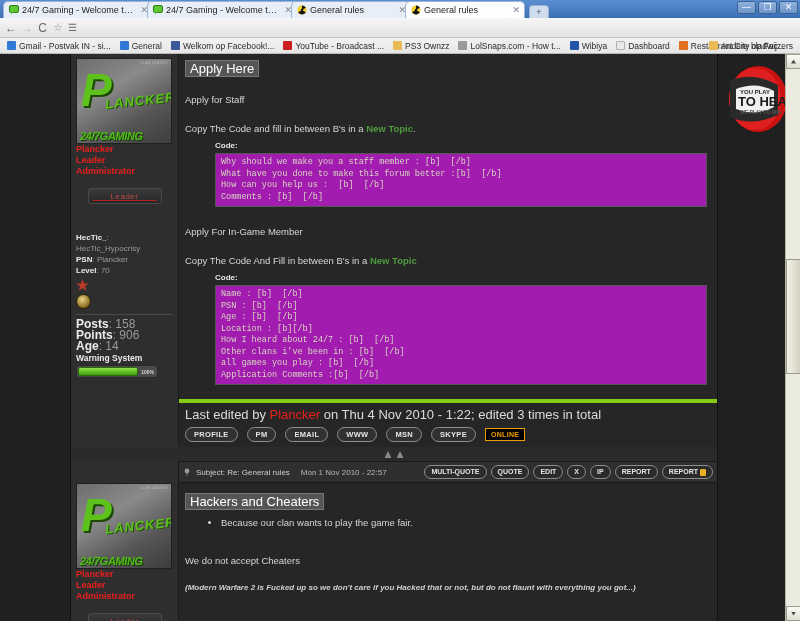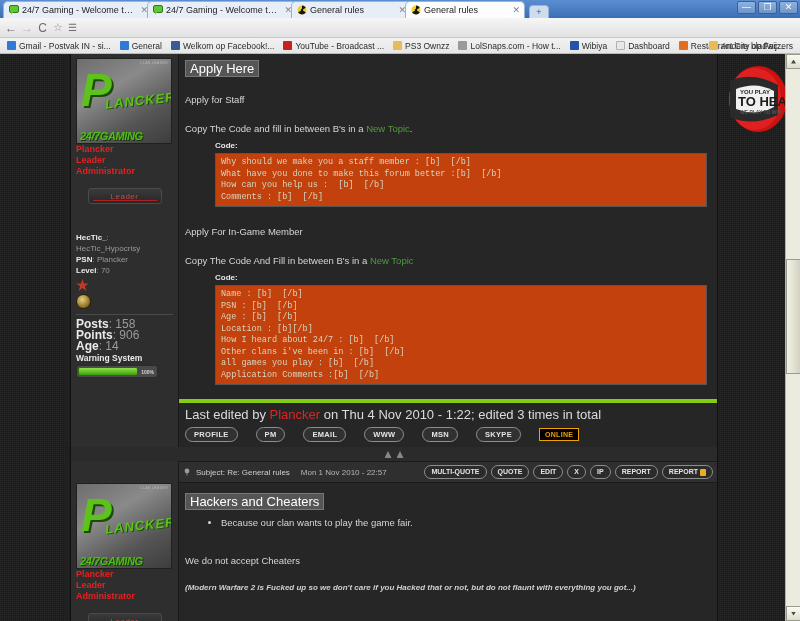--- a/index.html
+++ b/index.html
@@ -164,36 +164,36 @@
   }
   .warnpct { position:absolute; right:3px; font-size:5px; color:#d8d8d8; font-weight:bold; }
 
   
   .pbody { padding:6px 8px 4px 6px; color:#d8d8d8; font-size:9.5px; line-height:13px; }
   .titlebox {
     display:inline-block; background:#555; border:1px solid #777;
     color:#fff; font-size:13px; padding:1px 4px; font-weight:normal;
   }
   .plain { margin-top:16px; color:#d6d6d6; font-size:9.5px; }
-  .glink { color:#4f9b3f; }
+  .glink { color:#4f9b3f;font-weight:bold; }
   .codelabel { margin:4px 0 1px 30px; font-size:8px; font-weight:bold; color:#e6e6e6; }
   .codebox {
-    margin-left:30px; margin-right:2px; background:#c2410c;
+    margin-left:30px; margin-right:2px; background:#a21caf;
     border:1px solid #555; padding:3px 5px;
     font-family:"Liberation Mono", monospace; font-size:8.5px; line-height:11.5px;
     color:#d6d6c0; white-space:pre;
   }
 
   .editnote {
     margin-top:10px; border-top:4px solid #84cc16; padding:4px 6px 3px;
     font-size:13px; font-weight:normal; color:#dcdcdc;
   }
   .editnote .who { color:#e8201e; }
 
-  .btnrow { display:flex; align-items:center; gap:18px; padding:2px 6px 5px; }
+  .btnrow { display:flex; align-items:center; gap:9px; padding:2px 6px 5px; }
   .pbtn {
     border:1px solid #8e8e8e; border-radius:8px; background:#313131;
     color:#e4e4e4; font-size:7.5px; font-weight:bold; letter-spacing:.3px;
     padding:2px 8px; line-height:9px;
   }
   .onlinebadge {
     background:#000; color:#f0a000; border:1px solid #f0a000;
     font-size:7px; font-weight:bold; padding:2px 5px; letter-spacing:.3px;
   }
 

